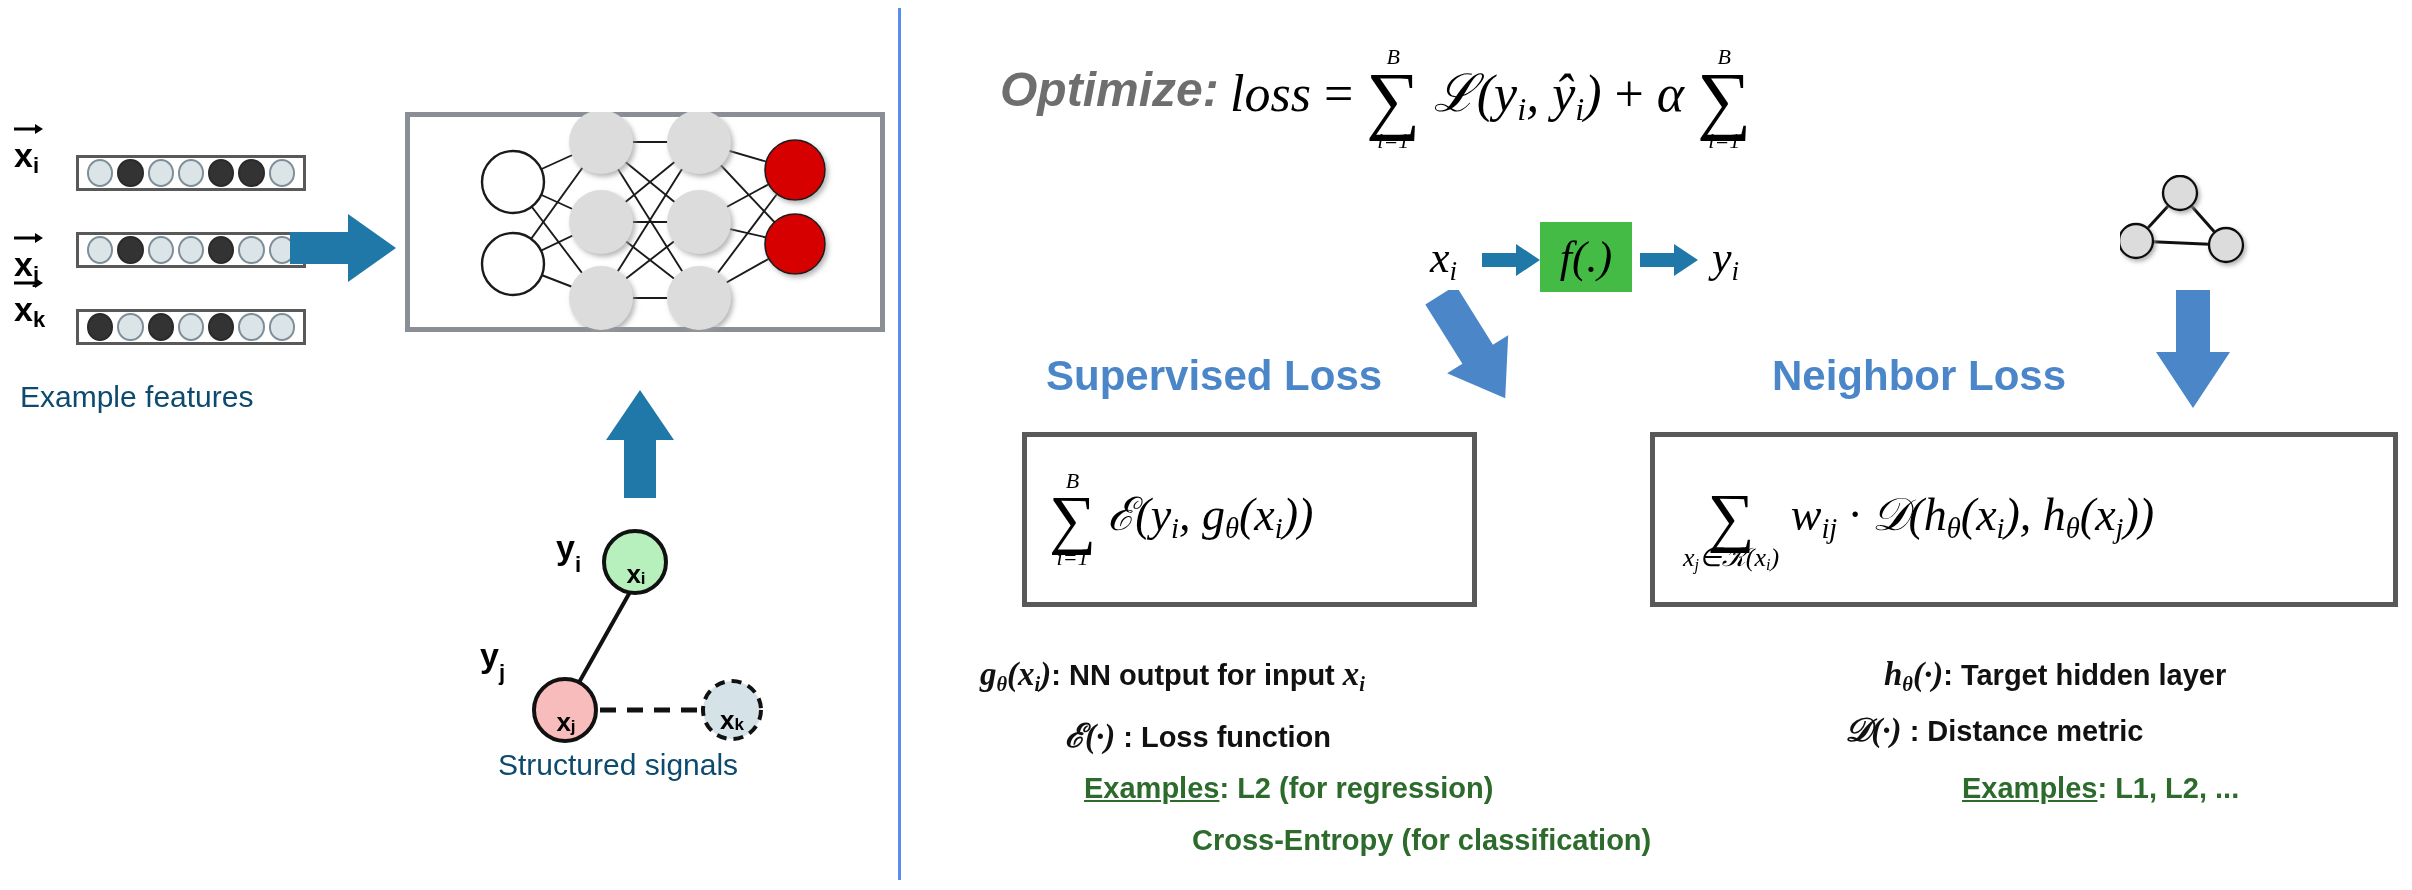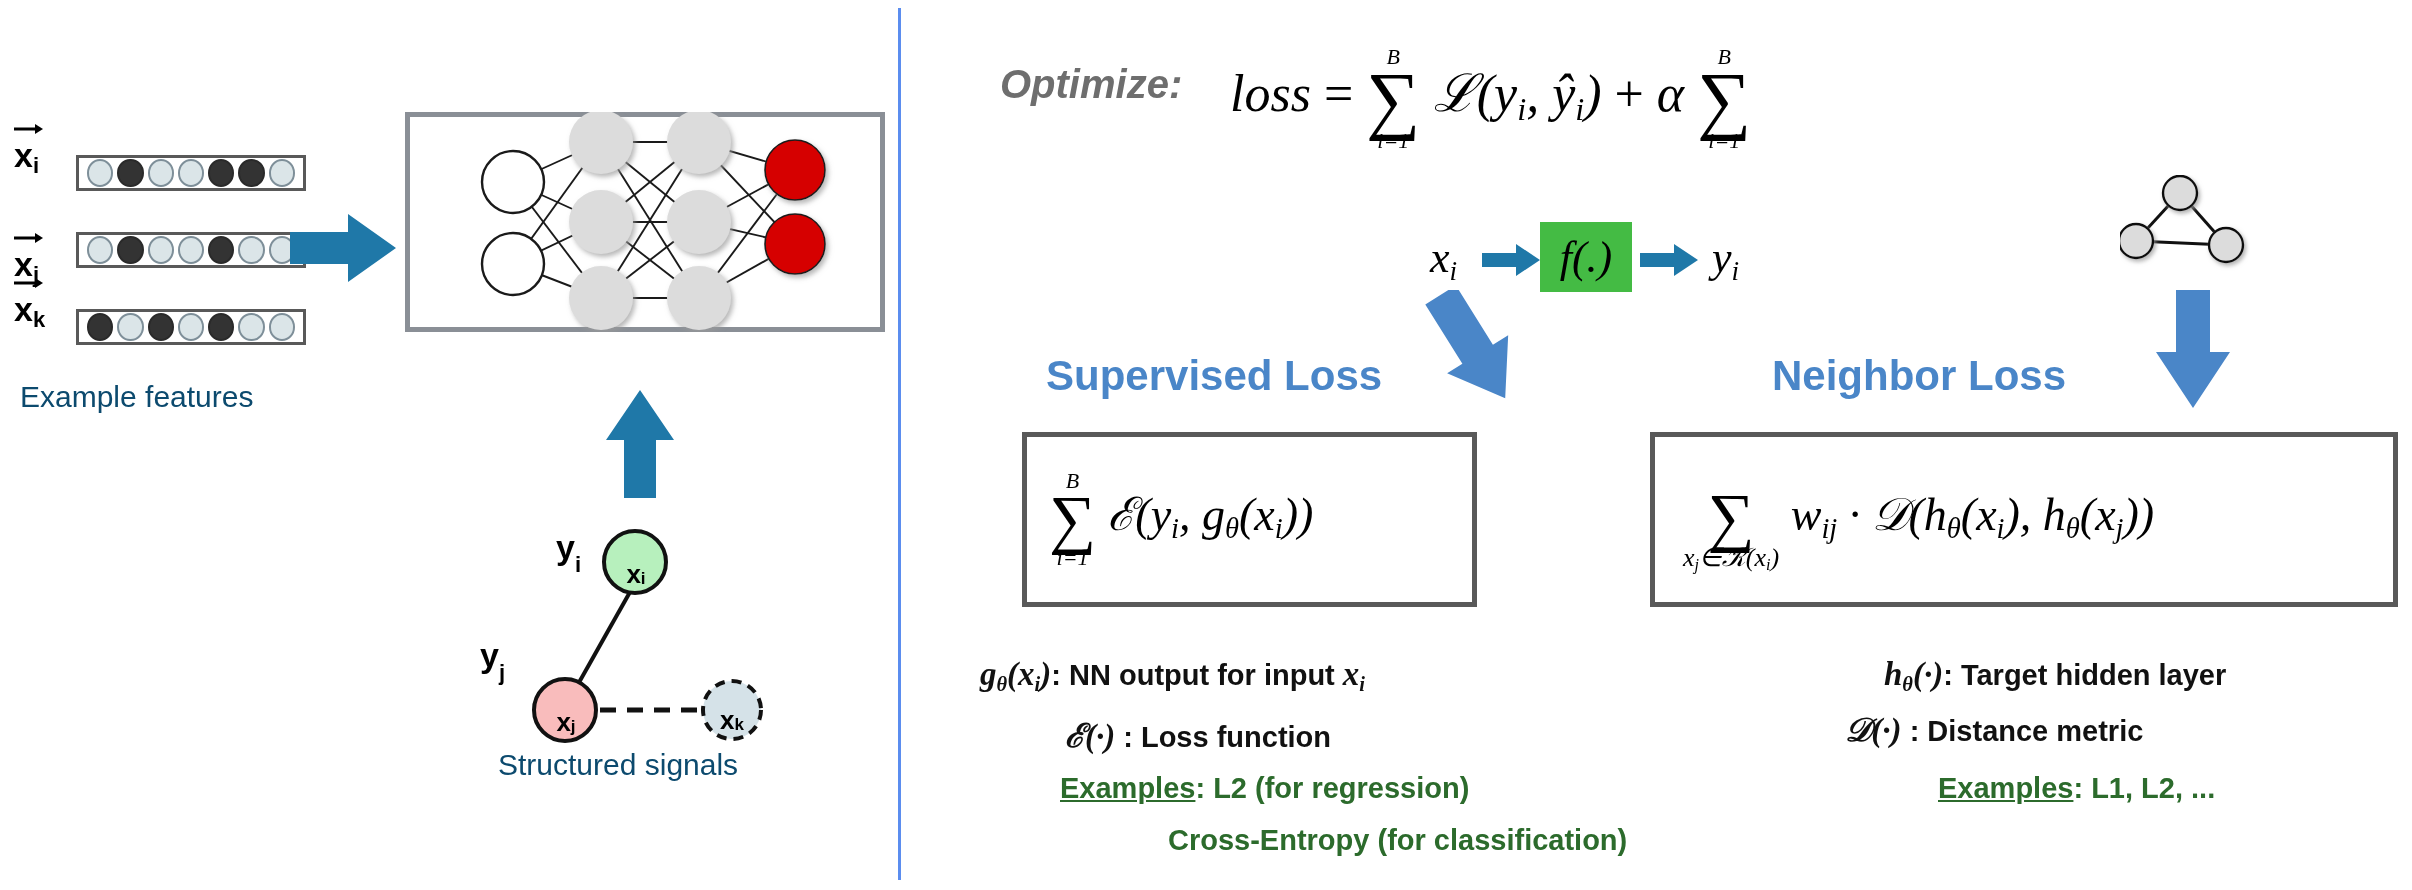--- a/index.html
+++ b/index.html
@@ -39,41 +39,41 @@
          justify-content:center;font-family:"Liberation Sans",sans-serif;font-weight:bold;
          font-size:26px;}
   .gnode sub{font-size:17px;position:relative;top:5px;}
   .ylabel{font-family:"Liberation Sans",sans-serif;font-weight:bold;font-size:34px;color:#000;}
   .ylabel sub{font-size:22px;position:relative;top:5px;}
 
   
   .mathi{font-family:"Liberation Serif",serif;font-style:italic;}
 
   #optimize-label{left:1000px;top:62px;font-family:"Liberation Sans",sans-serif;
-                  font-weight:bold;font-style:italic;font-size:40px;color:#6e6e6e;letter-spacing:0px;}
+                  font-weight:bold;font-style:italic;font-size:48px;color:#6e6e6e;letter-spacing:0px;}
 
   .eq{font-family:"Liberation Serif",serif;font-style:italic;color:#000;white-space:nowrap;}
   .sum{display:inline-flex;flex-direction:column;align-items:center;vertical-align:middle;
        font-family:"Liberation Serif",serif;font-style:normal;}
   .sum .lim{font-size:22px;font-style:italic;line-height:1;}
   .sum .big{font-size:76px;line-height:0.82;font-style:normal;}
   .sum.small .big{font-size:66px;}
 
   #greenbox{left:1540px;top:222px;width:92px;height:70px;background:#44bb44;
             display:flex;align-items:center;justify-content:center;}
 
   .blueheading{font-family:"Liberation Sans",sans-serif;font-weight:bold;font-size:42px;
                color:#4a86c8;white-space:nowrap;}
 
   .lossbox{border:5px solid #595959;background:#fff;box-sizing:border-box;
            display:flex;align-items:center;}
 
   .legend{font-family:"Liberation Sans",sans-serif;font-size:29px;color:#111;white-space:nowrap;font-weight:bold;}
   .legend .mathi{font-family:"Liberation Serif",serif;font-style:italic;font-size:33px;}
-  .green{color:#2c6b2c;}
+  .green{color:#2c6b2c;margin-left:24px;}
   .uline{text-decoration:underline;}
 
   .small-sub{font-size:0.62em;position:relative;top:0.28em;font-style:italic;}
 </style>
 </head>
 <body>
 
 <div class="abs" id="divider"></div>
 
 <div class="abs vec-label" style="left:14px;top:138px;">

